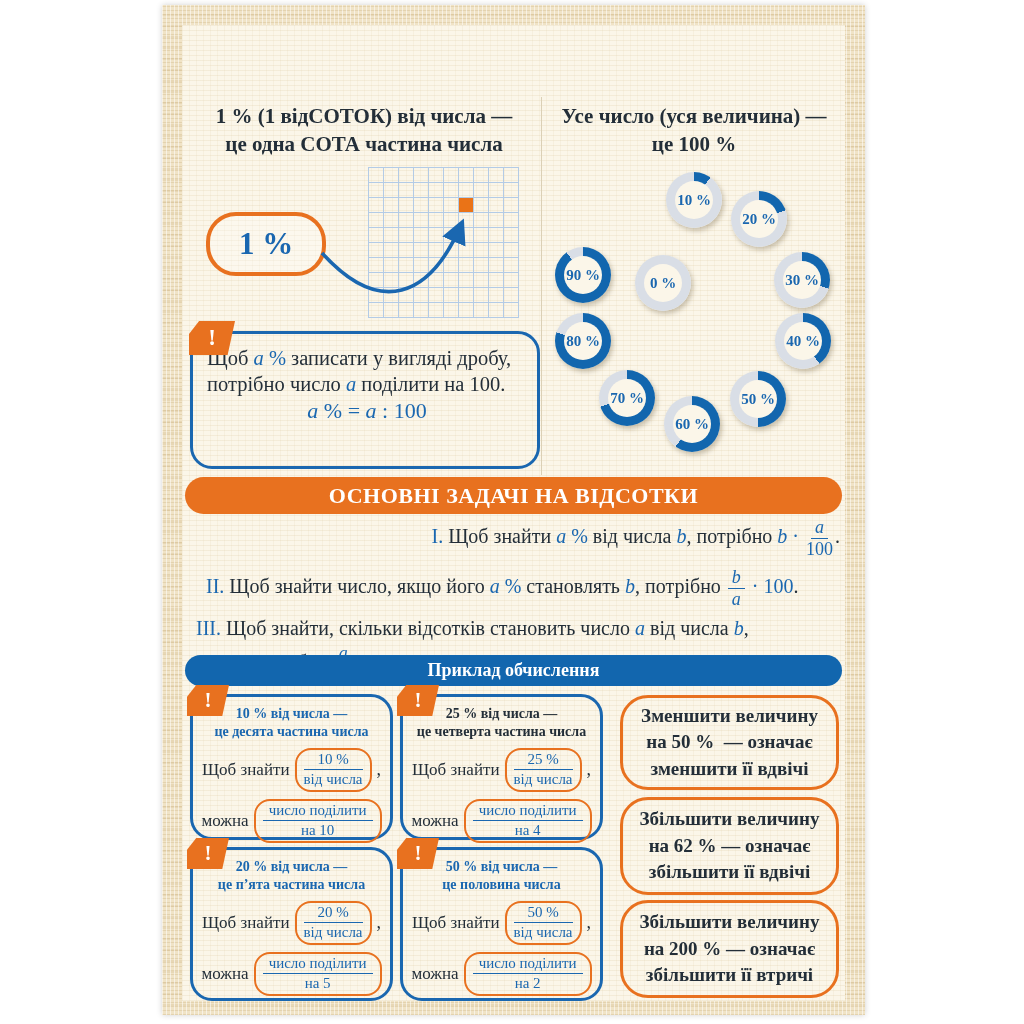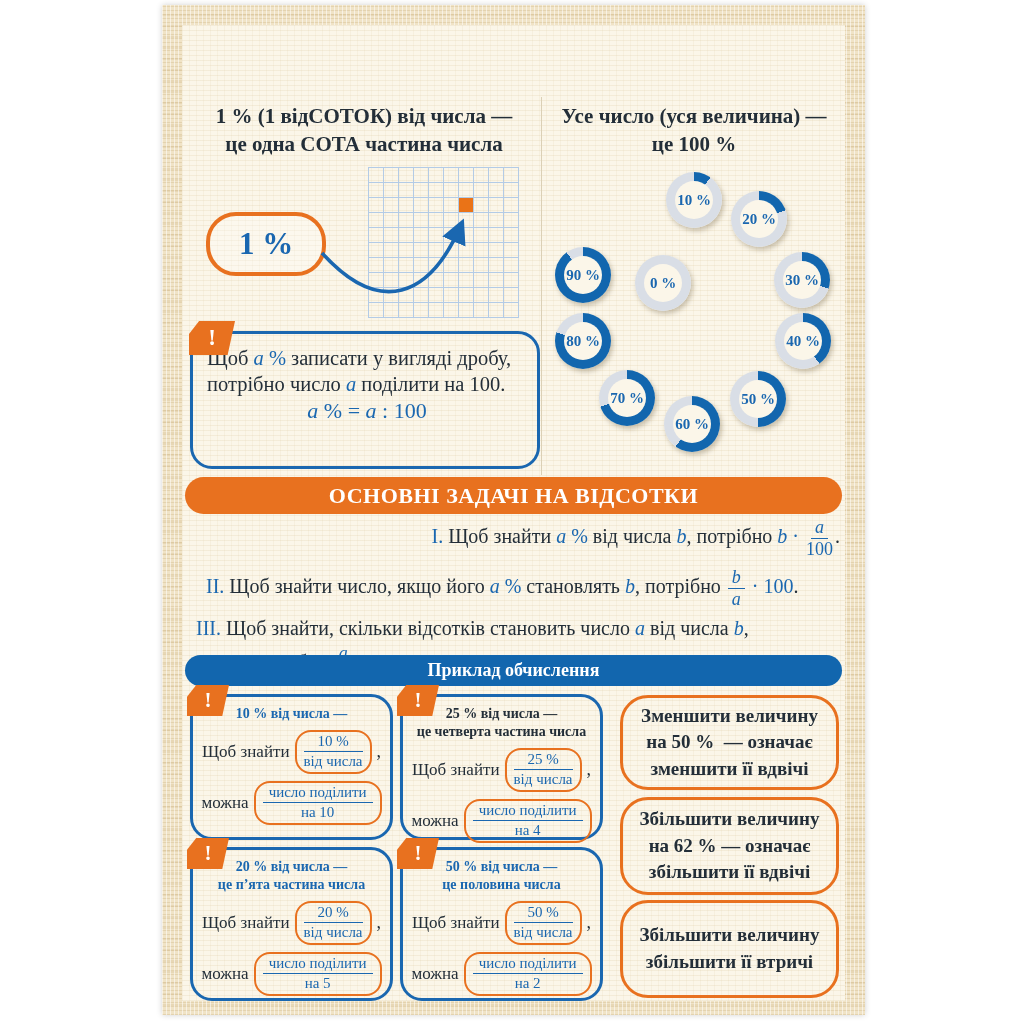--- a/index.html
+++ b/index.html
@@ -302,20 +302,21 @@
     <div class="row"><span class="s-b">III. </span><span>Щоб знайти, скільки відсотків становить число </span><span class="s-v">a</span><span> від числа </span><span class="s-v">b</span><span>,</span></div>
     <div class="row"><span>потрібно </span><span class="frac"><span class="fn it">a</span><span class="fd it">b</span></span><span class="s-b"> · 100 %</span><span>.</span></div>
   </div>
 
   <div class="abs banner-blue">Приклад обчислення</div>
 
   <div class="abs qbox qbox1">
     <div class="abs badge q-badge">!</div>
     <div class="qhead">
       <div>10 % від числа —</div>
+      <div>це десята частина числа</div>
     </div>
     <div class="qrow">
       <span class="qlabel">Щоб знайти</span>
       <span class="frame">
           <span class="ftop">10 %</span>
           <span class="fbot">від числа</span>
         </span>
       <span class="comma">,</span>
     </div>
     <div class="qrow">
@@ -401,15 +402,16 @@
     <div>на 50 %  — означає</div>
     <div>зменшити її вдвічі</div>
   </div>
   <div class="abs nbox nbox2">
     <div>Збільшити величину</div>
     <div>на 62 % — означає</div>
     <div>збільшити її вдвічі</div>
   </div>
   <div class="abs nbox nbox3">
     <div>Збільшити величину</div>
+    <div>на 200 % — означає</div>
     <div>збільшити її втричі</div>
   </div>
 </div>
 
 </body></html>

